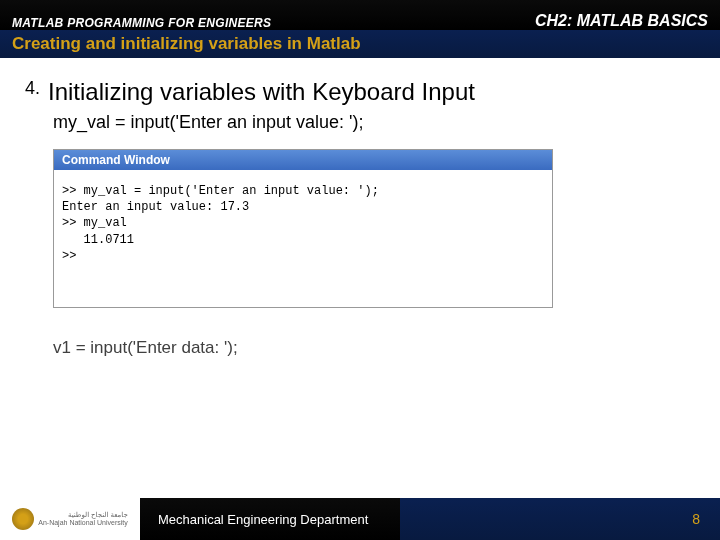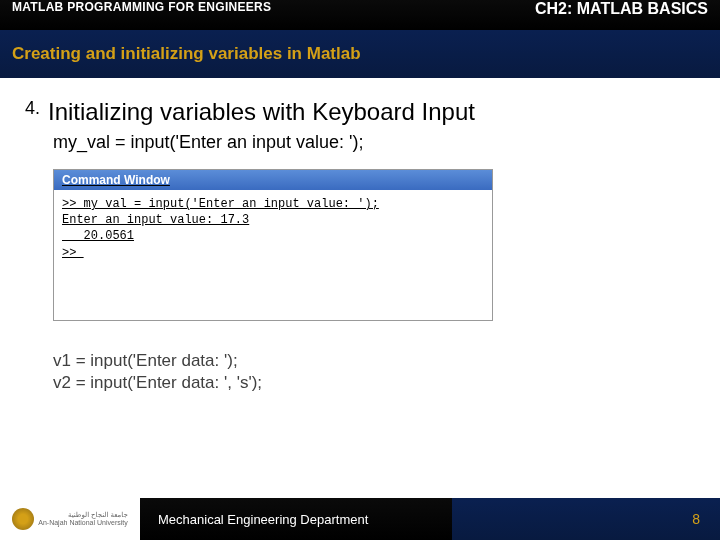--- a/index.html
+++ b/index.html
@@ -12,41 +12,42 @@
       height: 540px;
       background: #ffffff;
       font-family: Arial, sans-serif;
       position: relative;
       overflow: hidden;
     }
     .header {
       background: linear-gradient(to bottom, #0a0a0a, #000000);
       height: 30px;
       display: flex;
-      align-items: flex-start;
+      align-items: flex-end;
       justify-content: space-between;
       padding: 0 12px;
+      font-style: italic;
     }
     .header-left {
       color: #ffffff;
       font-weight: bold;
       font-size: 12px;
       letter-spacing: 0.3px;
     }
     .header-right {
       color: #ffffff;
       font-weight: bold;
       font-size: 16px;
     }
     .header-right .ch {
       color: #ffffff;
     }
     .subheader {
       background: linear-gradient(to bottom, #0a2050, #081a40);
-      height: 48px;
+      height: 28px;
       display: flex;
       align-items: center;
       padding-left: 12px;
     }
     .subheader-title {
       color: #d4a017;
       font-weight: bold;
       font-size: 17px;
     }
     .content {
@@ -67,40 +68,40 @@
     }
     .code-line {
       color: #000;
       font-size: 18px;
       margin-left: 28px;
       margin-bottom: 16px;
     }
     .command-window {
       margin-left: 28px;
       margin-top: 6px;
-      width: 440px;
+      width: 500px;
       border: 1px solid #999;
-      text-decoration: underline;
     }
     .cw-titlebar {
       background: linear-gradient(to bottom, #5b8dd8, #3a6bc0);
       color: #ffffff;
       font-weight: bold;
       font-size: 12px;
       padding: 3px 8px;
       font-family: Arial, sans-serif;
     }
     .cw-body {
       background: #ffffff;
       padding: 6px 8px;
       font-family: "Courier New", monospace;
       font-size: 12px;
       color: #000;
       line-height: 1.35;
       min-height: 130px;
+      margin-top: 7px;
     }
     .cw-line {
       white-space: pre;
     }
     .bottom-examples {
       margin-left: 28px;
       margin-top: 30px;
     }
     .example-line {
       color: #404040;
@@ -143,21 +144,21 @@
       text-align: right;
     }
     .footer-dept {
       background: linear-gradient(to bottom, #0a0a0a, #000000);
       color: #ffffff;
       font-size: 13px;
       display: flex;
       align-items: center;
       padding: 0 18px;
       flex: 0 0 auto;
-      width: 312px;
+      width: 260px;
     }
     .footer-rest {
       background: linear-gradient(to bottom, #0a2050, #081a40);
       flex: 1;
       display: flex;
       align-items: center;
       justify-content: flex-end;
       padding-right: 20px;
     }
     .page-num {
@@ -184,31 +185,31 @@
     <div class="section-num">4.</div>
     <div class="section-text">Initializing variables with Keyboard Input</div>
   </div>
   <div class="code-line">my_val = input('Enter an input value: ');</div>
 
   <div class="command-window">
     <div class="cw-titlebar">Command Window</div>
     <div class="cw-body">
       <div class="cw-line">&gt;&gt; my_val = input('Enter an input value: ');</div>
       <div class="cw-line">Enter an input value: 17.3</div>
+      <div class="cw-line">&gt;&gt; my_val</div>
       <div class="cw-line"></div>
       <div class="cw-line"></div>
-      <div class="cw-line">   20.0561</div>
+      <div class="cw-line">   11.0711</div>
       <div class="cw-line"></div>
       <div class="cw-line">&gt;&gt; </div>
     </div>
   </div>
 
   <div class="bottom-examples">
     <div class="example-line">v1 = input('Enter data: ');</div>
-    <div class="example-line">v2 = input('Enter data: ', 's');</div>
   </div>
 </div>
 
 <div class="footer">
   <div class="footer-logo">
     <div class="logo-box">
       <div class="logo-icon"></div>
       <div class="logo-text">
         <div>جامعة النجاح الوطنية</div>
         <div>An-Najah National University</div>

